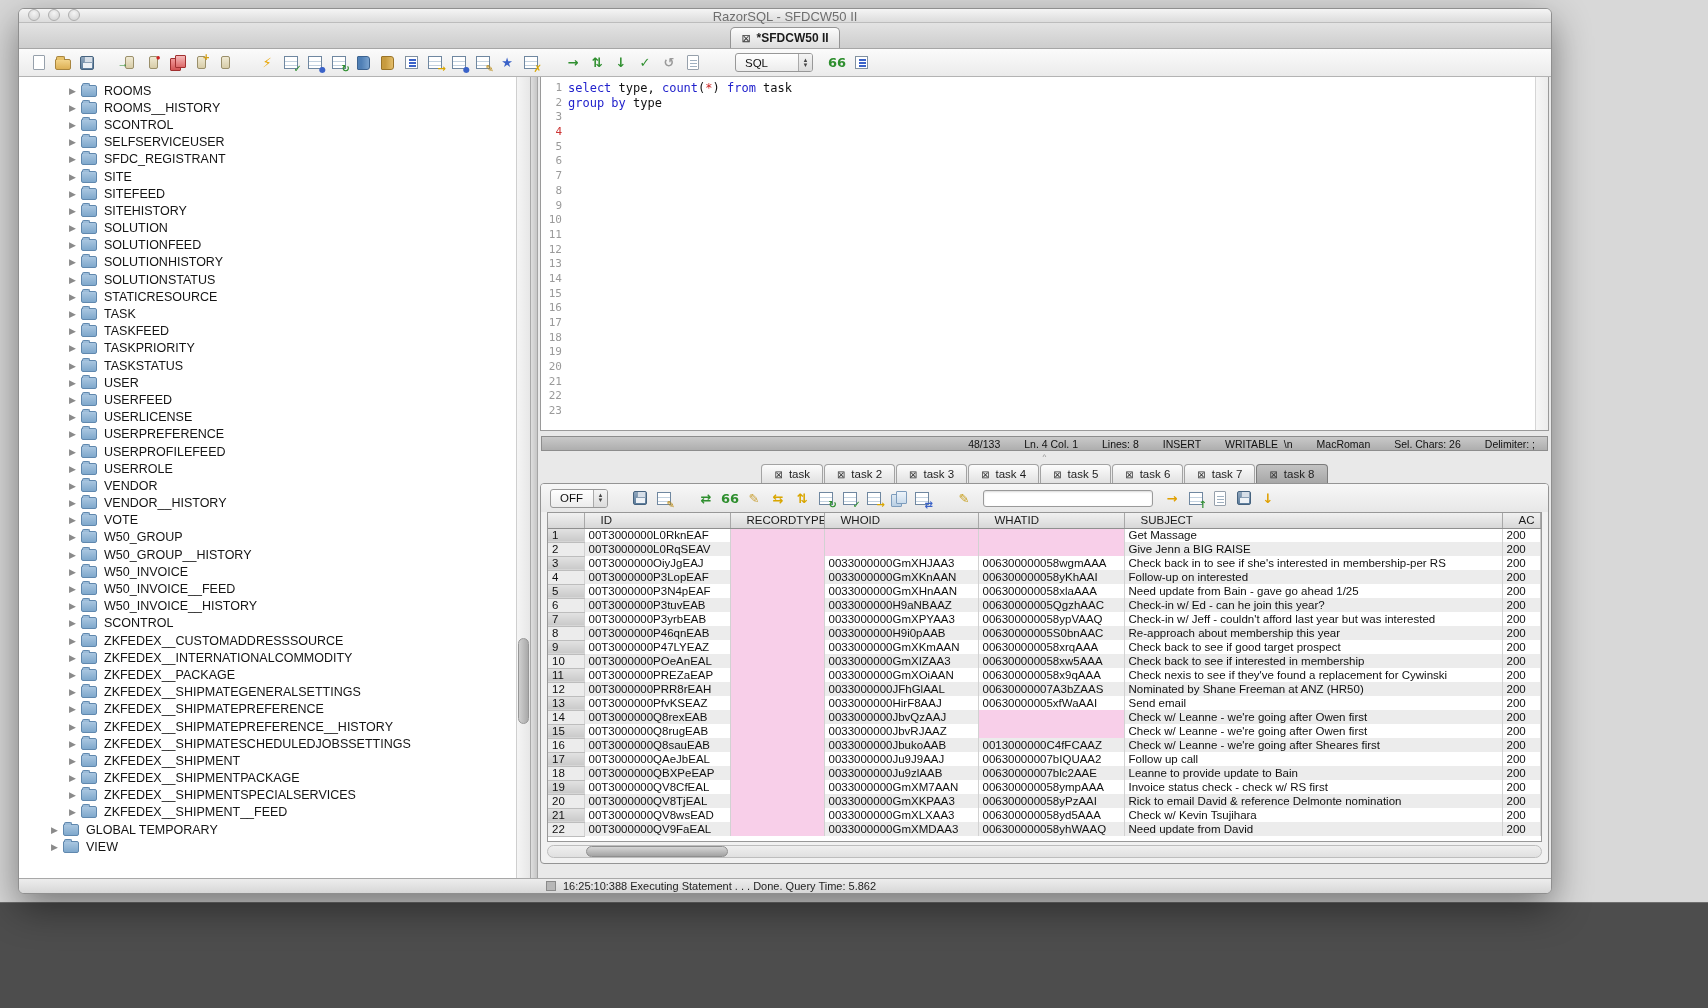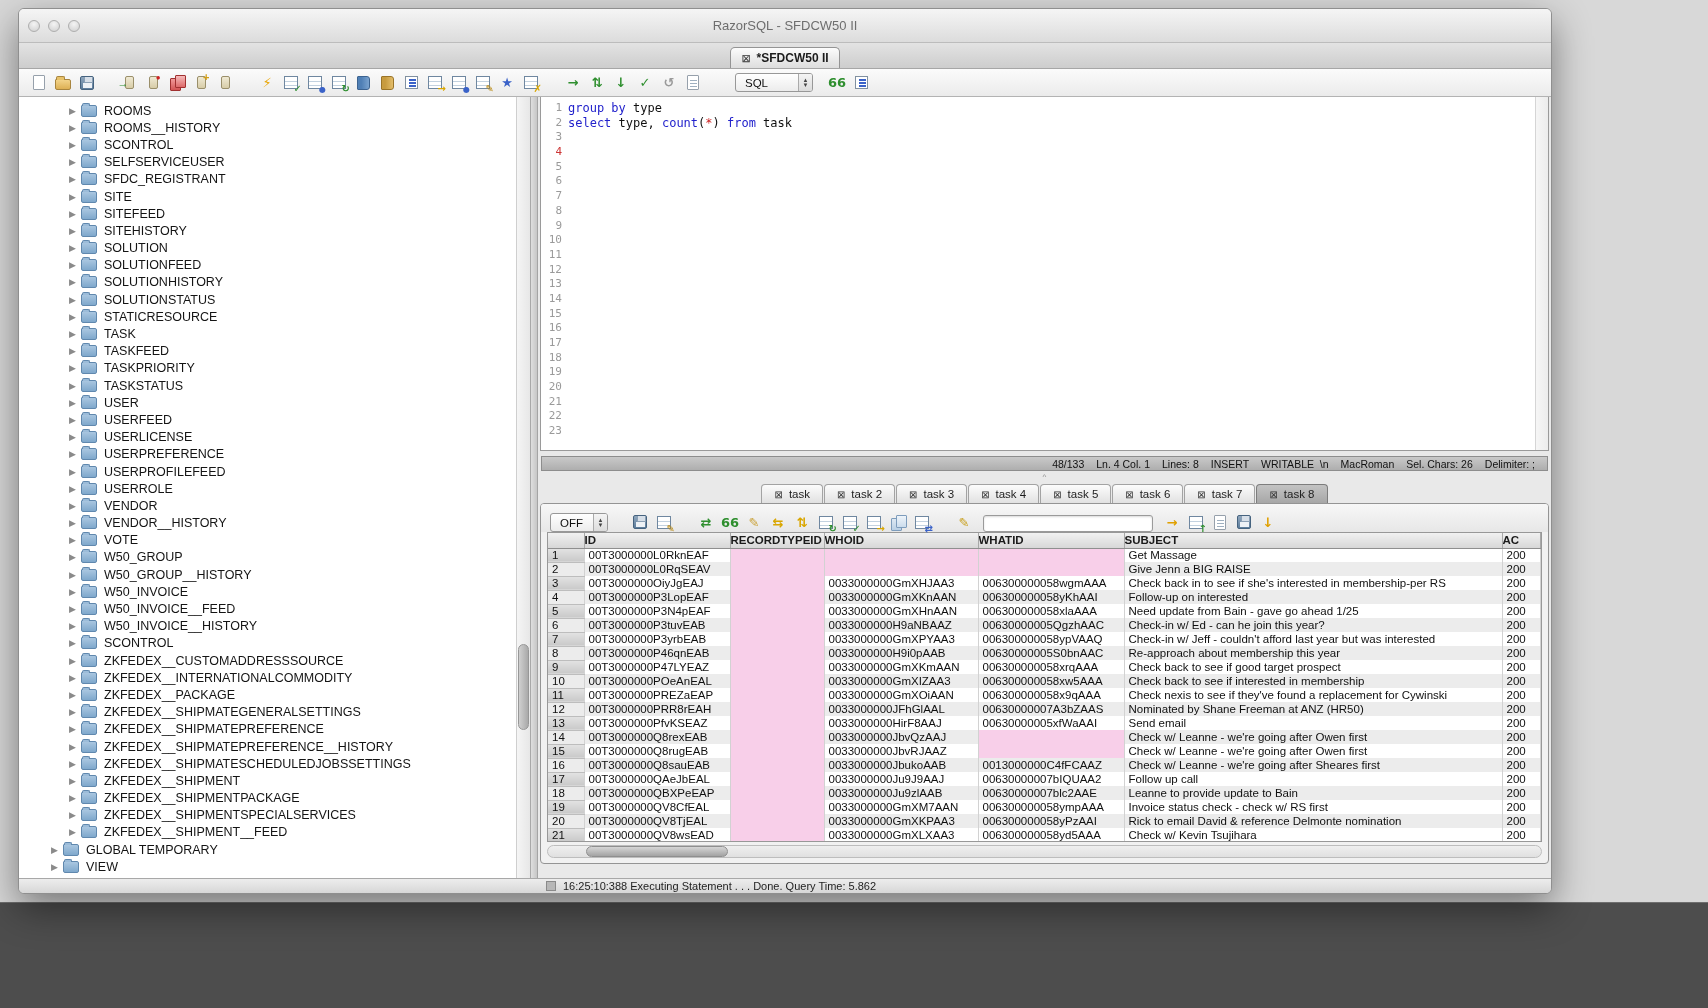--- a/index.html
+++ b/index.html
@@ -6,22 +6,22 @@
   html,body { width:1708px; height:1008px; overflow:hidden; }
   body { background:#d8d8d8; font-family:"Liberation Sans", sans-serif; position:relative; }
 
   .desktop-dark { position:absolute; left:0; top:902px; width:1708px; height:106px;
     background:#4d4d4d; border-top:1px solid #6e6e6e; }
 
   
   .window { position:absolute; left:18px; top:8px; width:1534px; height:886px;
     background:#e9e9e9; border:1px solid #8f8f8f; border-radius:6px;
     box-shadow:0 14px 38px rgba(0,0,0,.45); display:flex; flex-direction:column; overflow:hidden; }
-  .titlebar { height:34px; background:linear-gradient(#f5f5f5,#dcdcdc);
-    border-bottom:1px solid #bcbcbc; position:relative; display:flex; align-items:center; flex:none; }
+  .titlebar { height:14px; background:linear-gradient(#f5f5f5,#dcdcdc);
+    border-bottom:1px solid #bcbcbc; position:relative; display:flex; align-items:flex-start; flex:none; }
   .lights { display:flex; gap:8px; padding-left:9px; z-index:2; }
   .light { width:12px; height:12px; border-radius:50%; border:1px solid #aeaeae;
     background:radial-gradient(circle at 50% 32%, #f4f4f4, #cfcfcf); }
   .win-title { position:absolute; left:0; right:0; text-align:center; font-size:13px; color:#6e6e6e; }
 
   .conn-tabbar { height:26px; background:linear-gradient(#e3e3e3,#cdcdcd);
     border-bottom:1px solid #a6a6a6; display:flex; justify-content:center; align-items:flex-end; flex:none; }
   .conn-tab { height:21px; padding:0 10px; background:linear-gradient(#fcfcfc,#ddd);
     border:1px solid #949494; border-bottom:none; border-radius:5px 5px 0 0;
     display:flex; align-items:center; gap:6px; font-size:12px; font-weight:bold; color:#1c1c1c; }
@@ -120,44 +120,44 @@
   .cl { height:14.7px; line-height:14.7px; white-space:pre; }
   .kw { color:#2222cc; }
   .st { color:#cc2222; }
   .sel { background:#aecdf2; }
   .editor-vscroll { position:absolute; right:0; top:0; bottom:0; width:13px;
     background:linear-gradient(90deg,#f6f6f6,#ececec); border-left:1px solid #d5d5d5; }
 
   .editor-status { height:15px; flex:none; margin:5px 1px 0 1px; background:linear-gradient(#c9c9c9,#aeaeae);
     border:1px solid #8d8d8d; display:flex; align-items:center; justify-content:flex-end;
     font-size:10.5px; color:#111; padding-right:12px; }
-  .es-seg { margin-left:12px; white-space:pre;text-align:center; }
+  .es-seg { margin-left:24px; white-space:pre;text-align:center; }
   .grip-row { height:12px; flex:none; display:flex; align-items:center; justify-content:center;
     color:#8a8a8a; font-size:8px; line-height:8px; }
 
   
   .result-tabs { height:20px; flex:none; display:flex; justify-content:center; align-items:flex-end; gap:1px; }
   .rtab { height:19px; padding:0 12px; display:flex; align-items:center; gap:6px; font-size:11.5px;
     background:linear-gradient(#fcfcfc,#e1e1e1); border:1px solid #a3a3a3; border-bottom:none;
     border-radius:4px 4px 0 0; color:#1d1d1d; }
   .rtab.active { background:linear-gradient(#c3c3c3,#a7a7a7); border-color:#7d7d7d; }
   .rtab .close-glyph { font-size:10px; }
 
   .result-panel { flex:1; margin:0 0 14px 0; border:1px solid #949494; border-radius:4px;
     background:#f1f1f1; display:flex; flex-direction:column; overflow:hidden; min-height:0; }
-  .result-toolbar { height:28px; flex:none; display:flex; align-items:flex-end; gap:4px; padding:0 9px;
+  .result-toolbar { height:28px; flex:none; display:flex; align-items:center; gap:4px; padding:0 9px;
     background:linear-gradient(#f7f7f7,#e7e7e7); }
   .search-field { width:170px; height:17px; border:1px solid #9a9a9a; border-radius:3px; background:#fff;
     box-shadow:inset 0 1px 2px rgba(0,0,0,.15); font-size:11px; padding:0 5px; margin:0 5px; }
 
   .grid-wrap { flex:1; min-height:0; margin:0 6px; border:1px solid #989898; background:#fff; overflow:hidden; }
   table.grid { border-collapse:collapse; table-layout:fixed; width:100%;
     font-size:11.5px; }
   table.grid th { height:15px; background:linear-gradient(#f1f1f1,#d7d7d7); border-right:1px solid #a8a8a8;
-    border-bottom:1px solid #8f8f8f; font-weight:bold; text-align:left; padding:0 0;
+    border-bottom:1px solid #8f8f8f; font-weight:normal; text-align:left; padding:0 16px;
     white-space:nowrap; overflow:hidden; color:#1a1a1a; }
   table.grid td { height:13.6px; line-height:13px; padding:0 4px; border-right:1px solid #d2d2d2;
     white-space:nowrap; overflow:hidden; color:#101010; }
   tr.even td { background:#ececec; }
   td.null-cell { background:#f8cfe9 !important; }
   td.rowno, th.rowno { background:linear-gradient(#e3e3e3,#c9c9c9); border-right:1px solid #979797;
     border-bottom:1px solid #bdbdbd; color:#1a1a1a; padding:0 3px; }
 
   .hscroll { height:13px; flex:none; margin:3px 6px 5px 6px; background:linear-gradient(#efefef,#e0e0e0);
     border:1px solid #bdbdbd; border-radius:7px; position:relative; }
@@ -555,22 +555,22 @@
             <div class="gn">16</div>
             <div class="gn">17</div>
             <div class="gn">18</div>
             <div class="gn">19</div>
             <div class="gn">20</div>
             <div class="gn">21</div>
             <div class="gn">22</div>
             <div class="gn">23</div>
           </div>
         <div class="code" id="code">
+            <div class="cl"><span class="kw">select</span><span> type, </span><span class="kw">count</span><span>(</span><span class="st">*</span><span>) </span><span class="kw">from</span><span> task</span></div>
             <div class="cl"><span class="kw">group</span><span> </span><span class="kw">by</span><span> type</span></div>
-            <div class="cl"><span class="kw">select</span><span> type, </span><span class="kw">count</span><span>(</span><span class="st">*</span><span>) </span><span class="kw">from</span><span> task</span></div>
             <div class="cl"></div>
             <div class="cl"></div>
             <div class="cl"></div>
             <div class="cl"></div>
             <div class="cl"></div>
             <div class="cl"></div>
             <div class="cl"></div>
             <div class="cl"></div>
             <div class="cl"></div>
             <div class="cl"></div>

